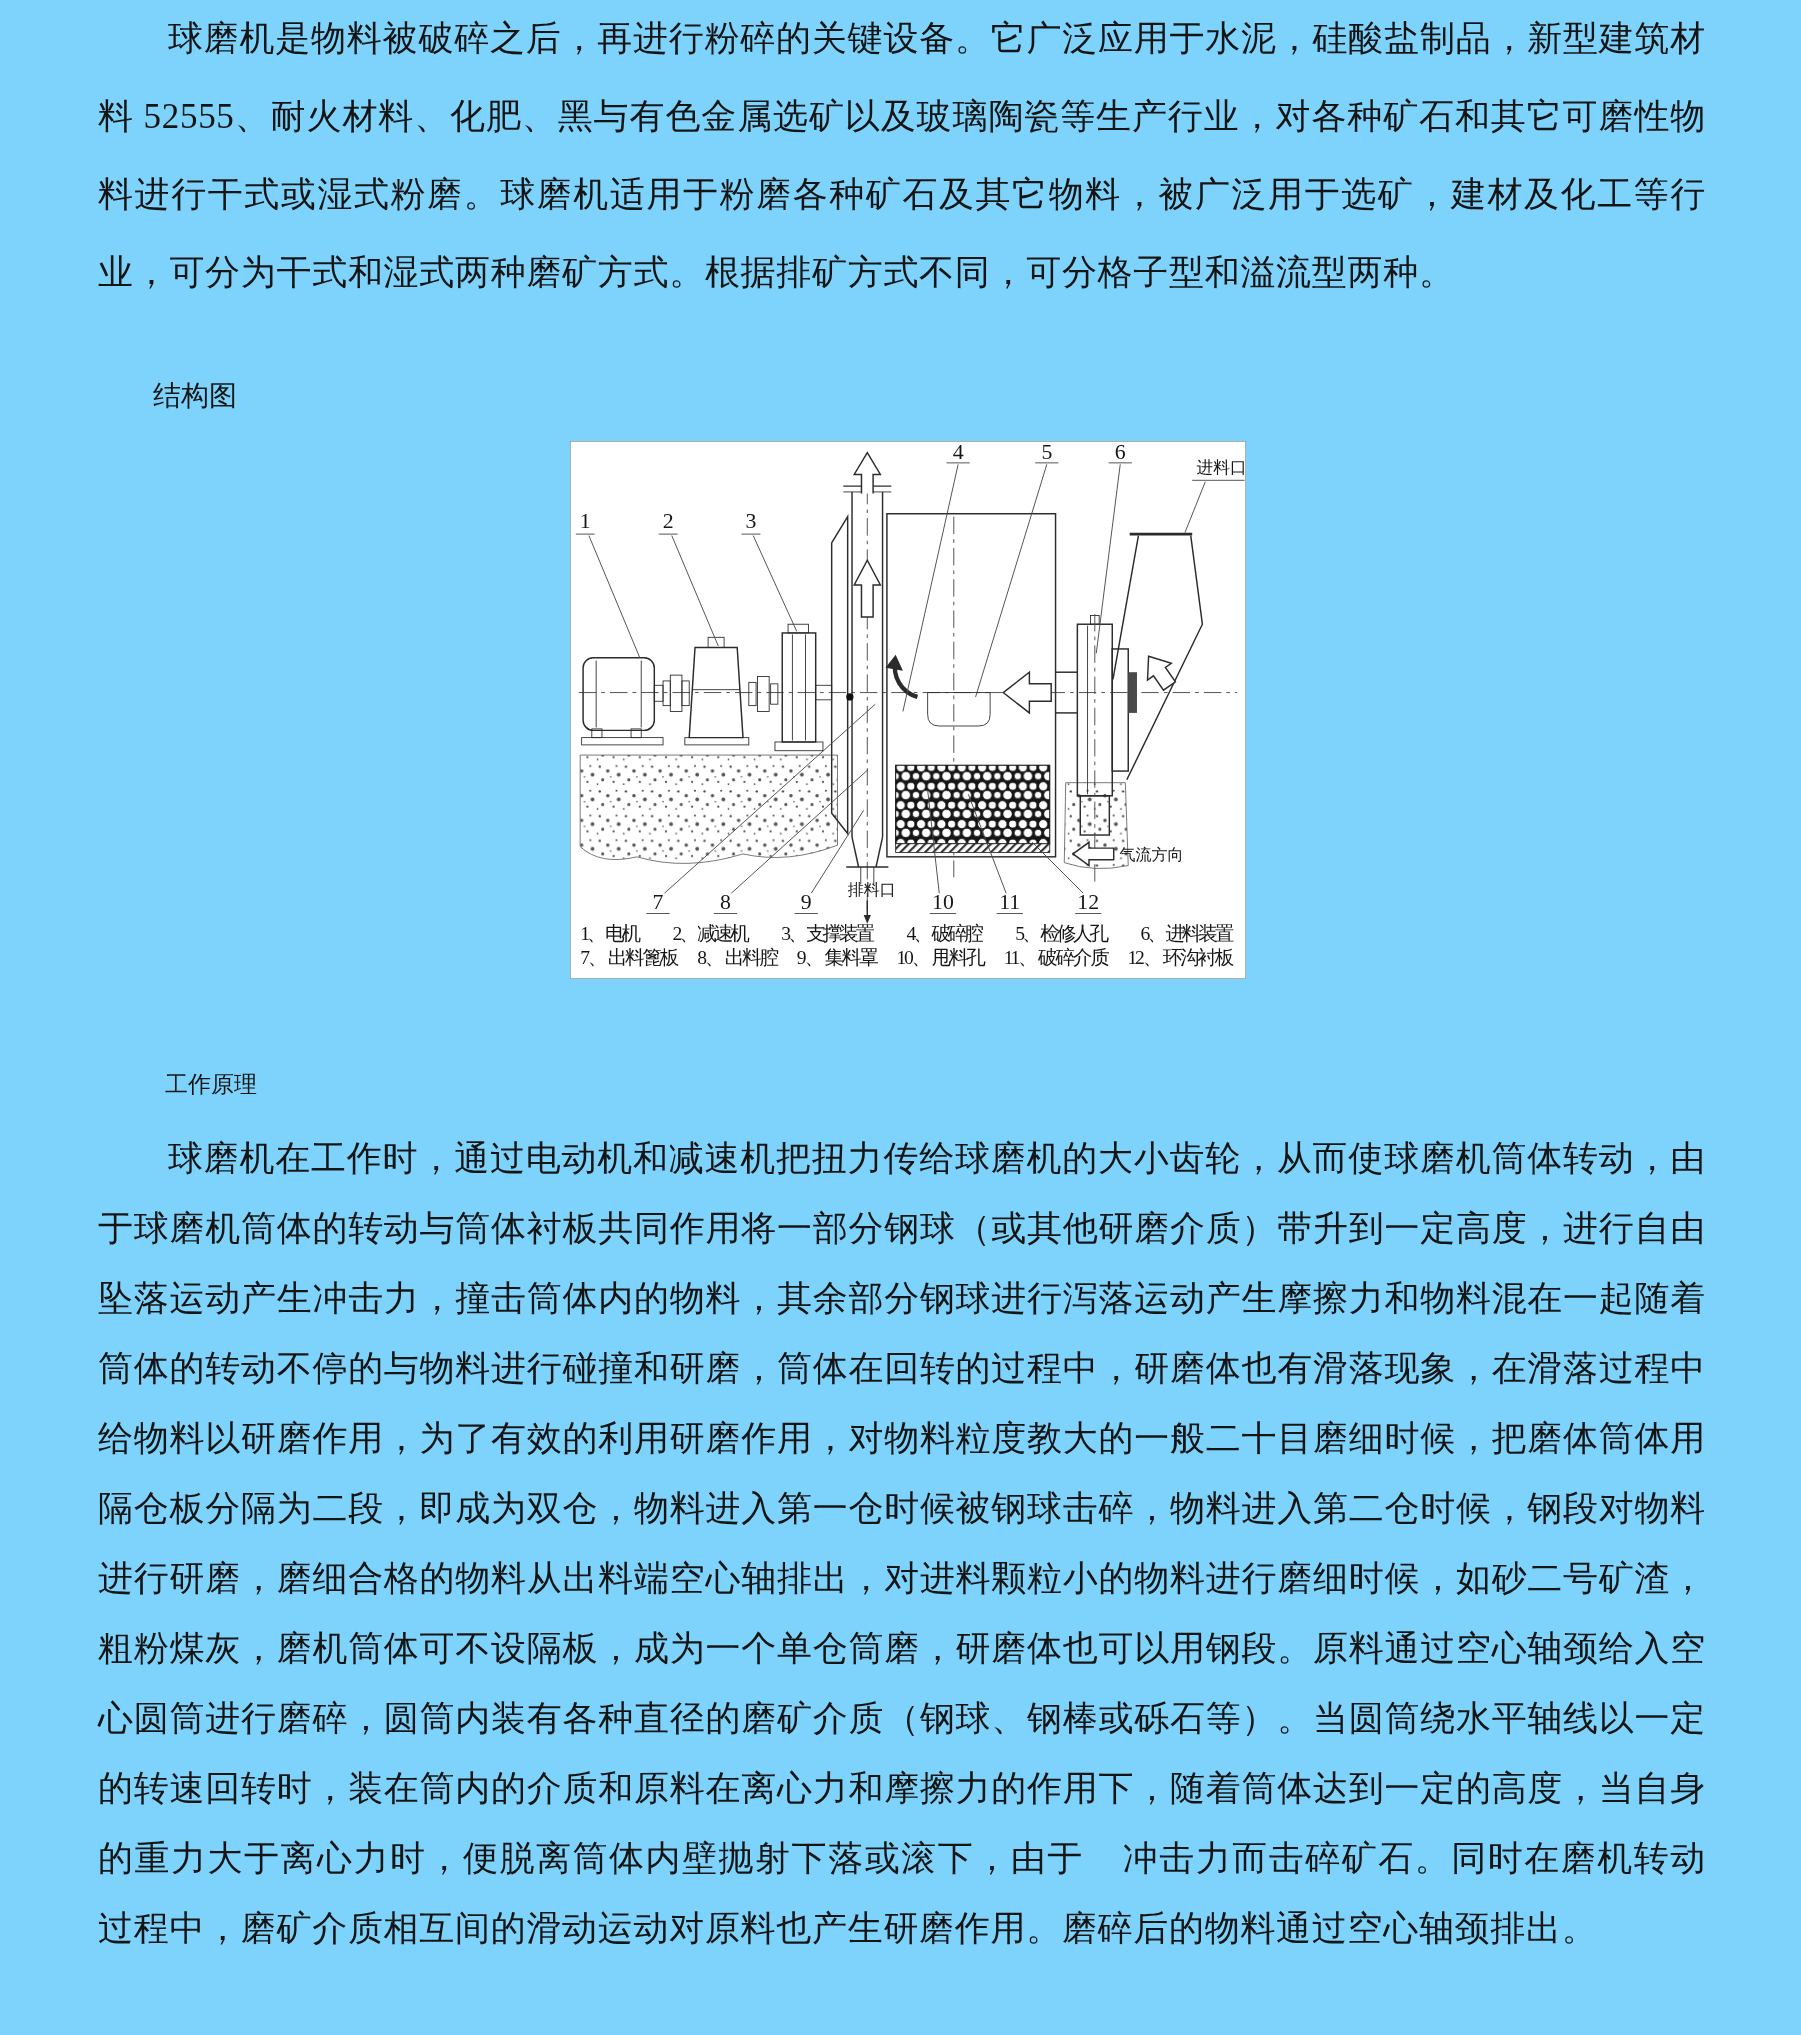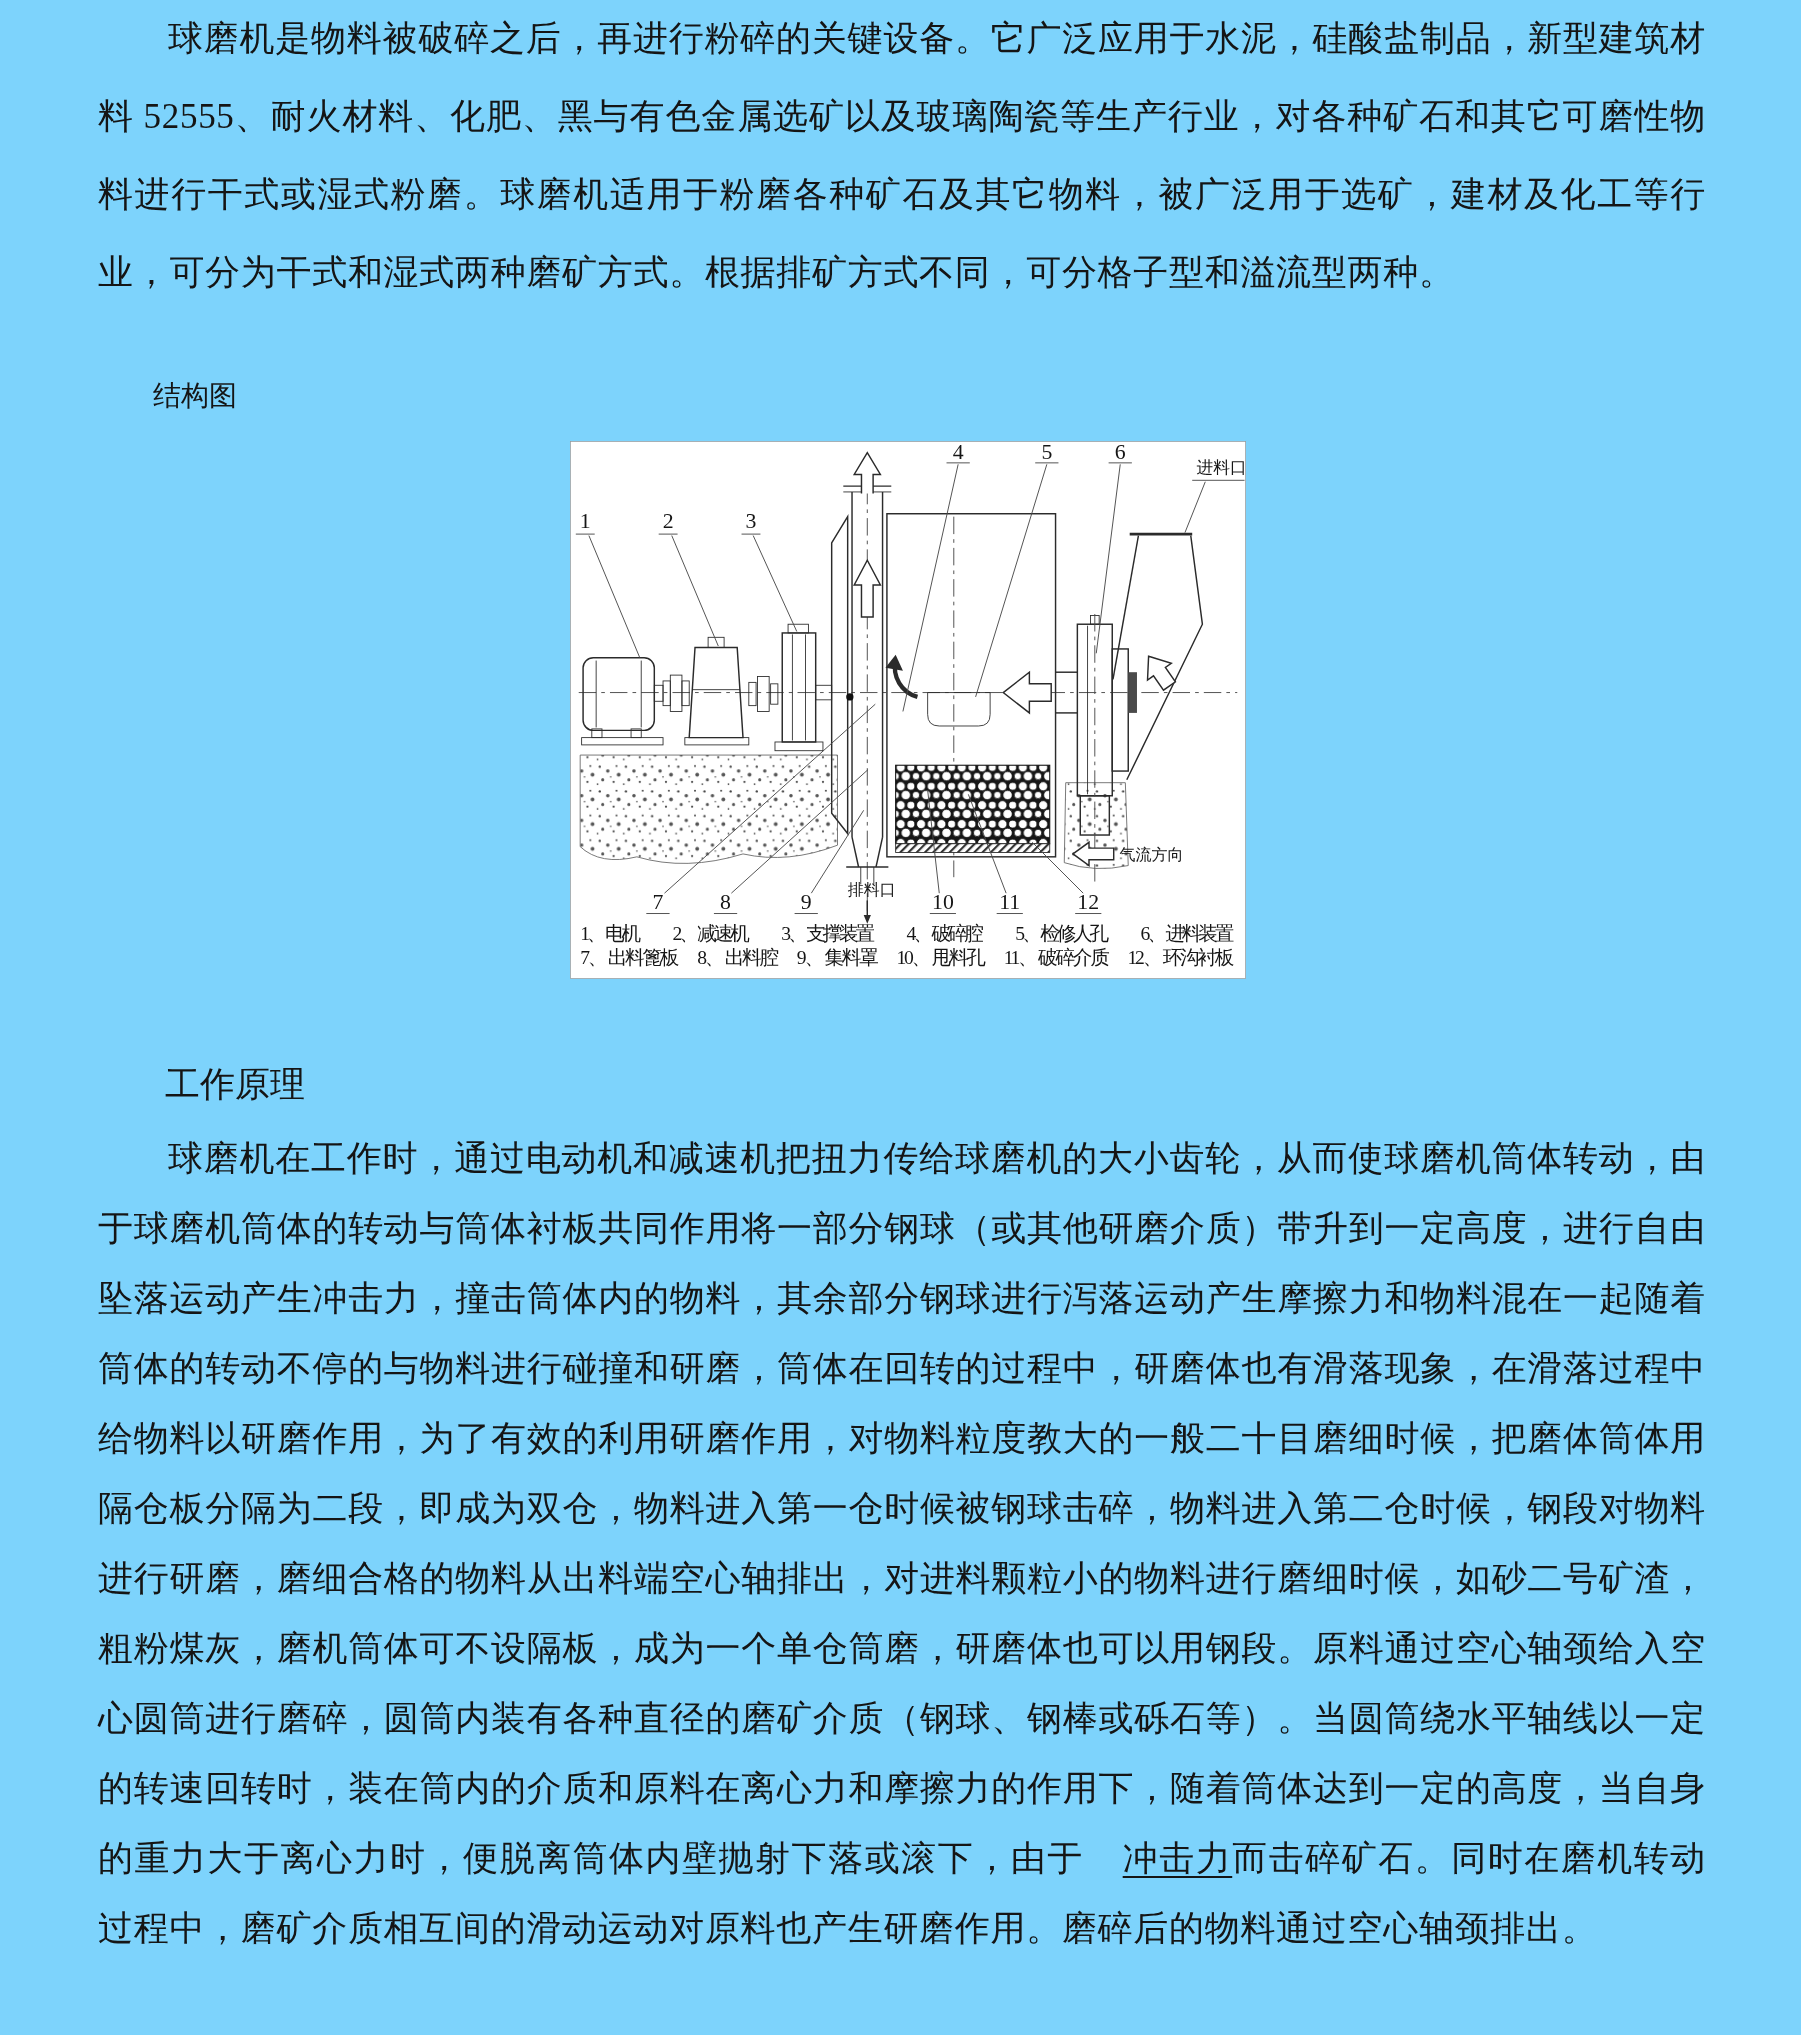--- a/index.html
+++ b/index.html
@@ -9,27 +9,26 @@
     color:#111;
   }
   .page{position:absolute;left:0;top:0;width:1802px;height:2035px;background:#7dd3fc;}
   .textcol{position:absolute;left:98px;top:0;width:1608px;}
   p.body-par{
     margin:0;font-size:35px;letter-spacing:0.7px;line-height:78px;
     text-align:justify;color:#151515;
   }
   p.body-par.indent{text-indent:2em;}
   .h-struct{margin:45px 0 0 0;padding-left:55px;font-size:28px;line-height:78px;color:#151515;}
-  .h-principle{margin:67px 0 0 0;padding-left:67px;font-size:35px;line-height:78px;color:#151515;}
+  .h-principle{margin:67px 0 0 0;padding-left:67px;font-size:23px;line-height:78px;color:#151515;}
   .par2{
     margin:0;font-size:35px;letter-spacing:0.7px;line-height:70px;
     text-align:justify;color:#151515;text-indent:2em;
   }
   .par2 .ul{
-    text-decoration:underline;
     text-decoration-thickness:2.2px;
     text-underline-offset:5.8px;
     margin-left:39px;
   }
   .diagram-wrap{margin:5.8px 0 0 472px;width:676px;height:538px;}
   svg text{font-family:"Liberation Serif","DejaVu Serif",serif;fill:#161616;}
   .mach{fill:none;stroke:#2b2b2b;stroke-width:2;}
   .machthin{fill:none;stroke:#2b2b2b;stroke-width:1.2;}
   .leader{stroke:#4a4a4a;stroke-width:1.3;fill:none;}
   .dashdot{stroke:#4a4a4a;stroke-width:1.3;fill:none;stroke-dasharray:24 7 5 7;}

